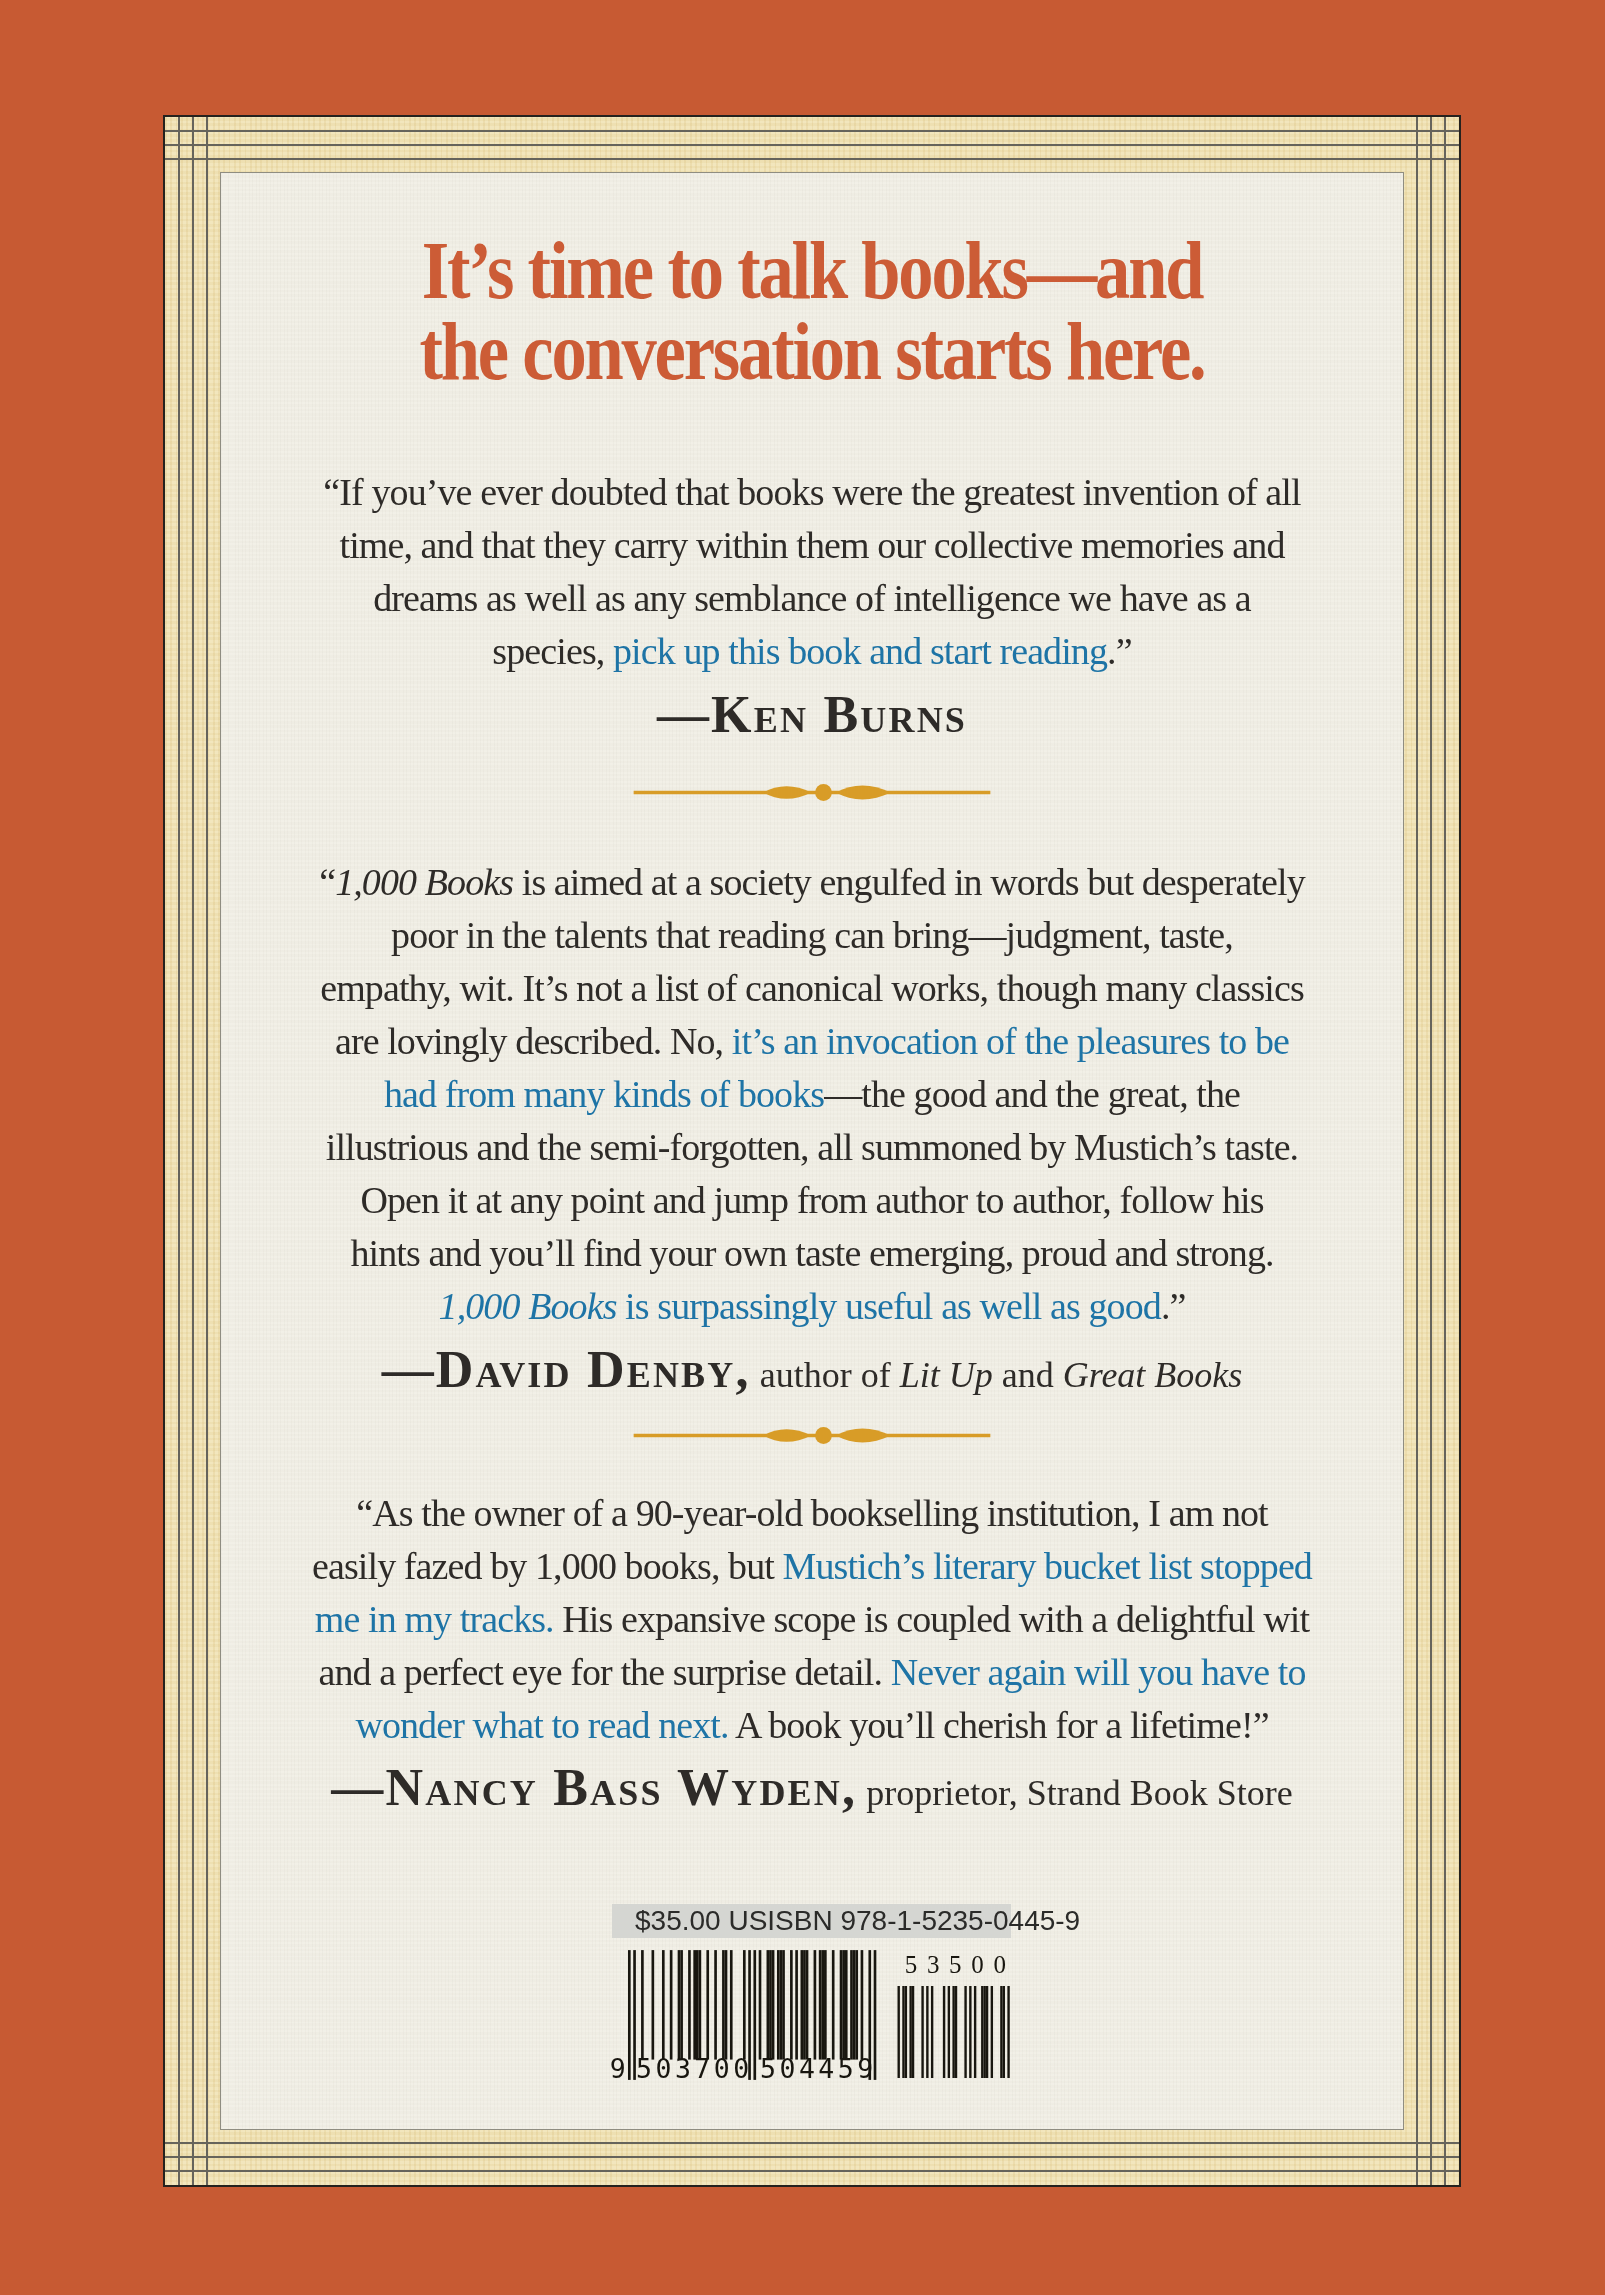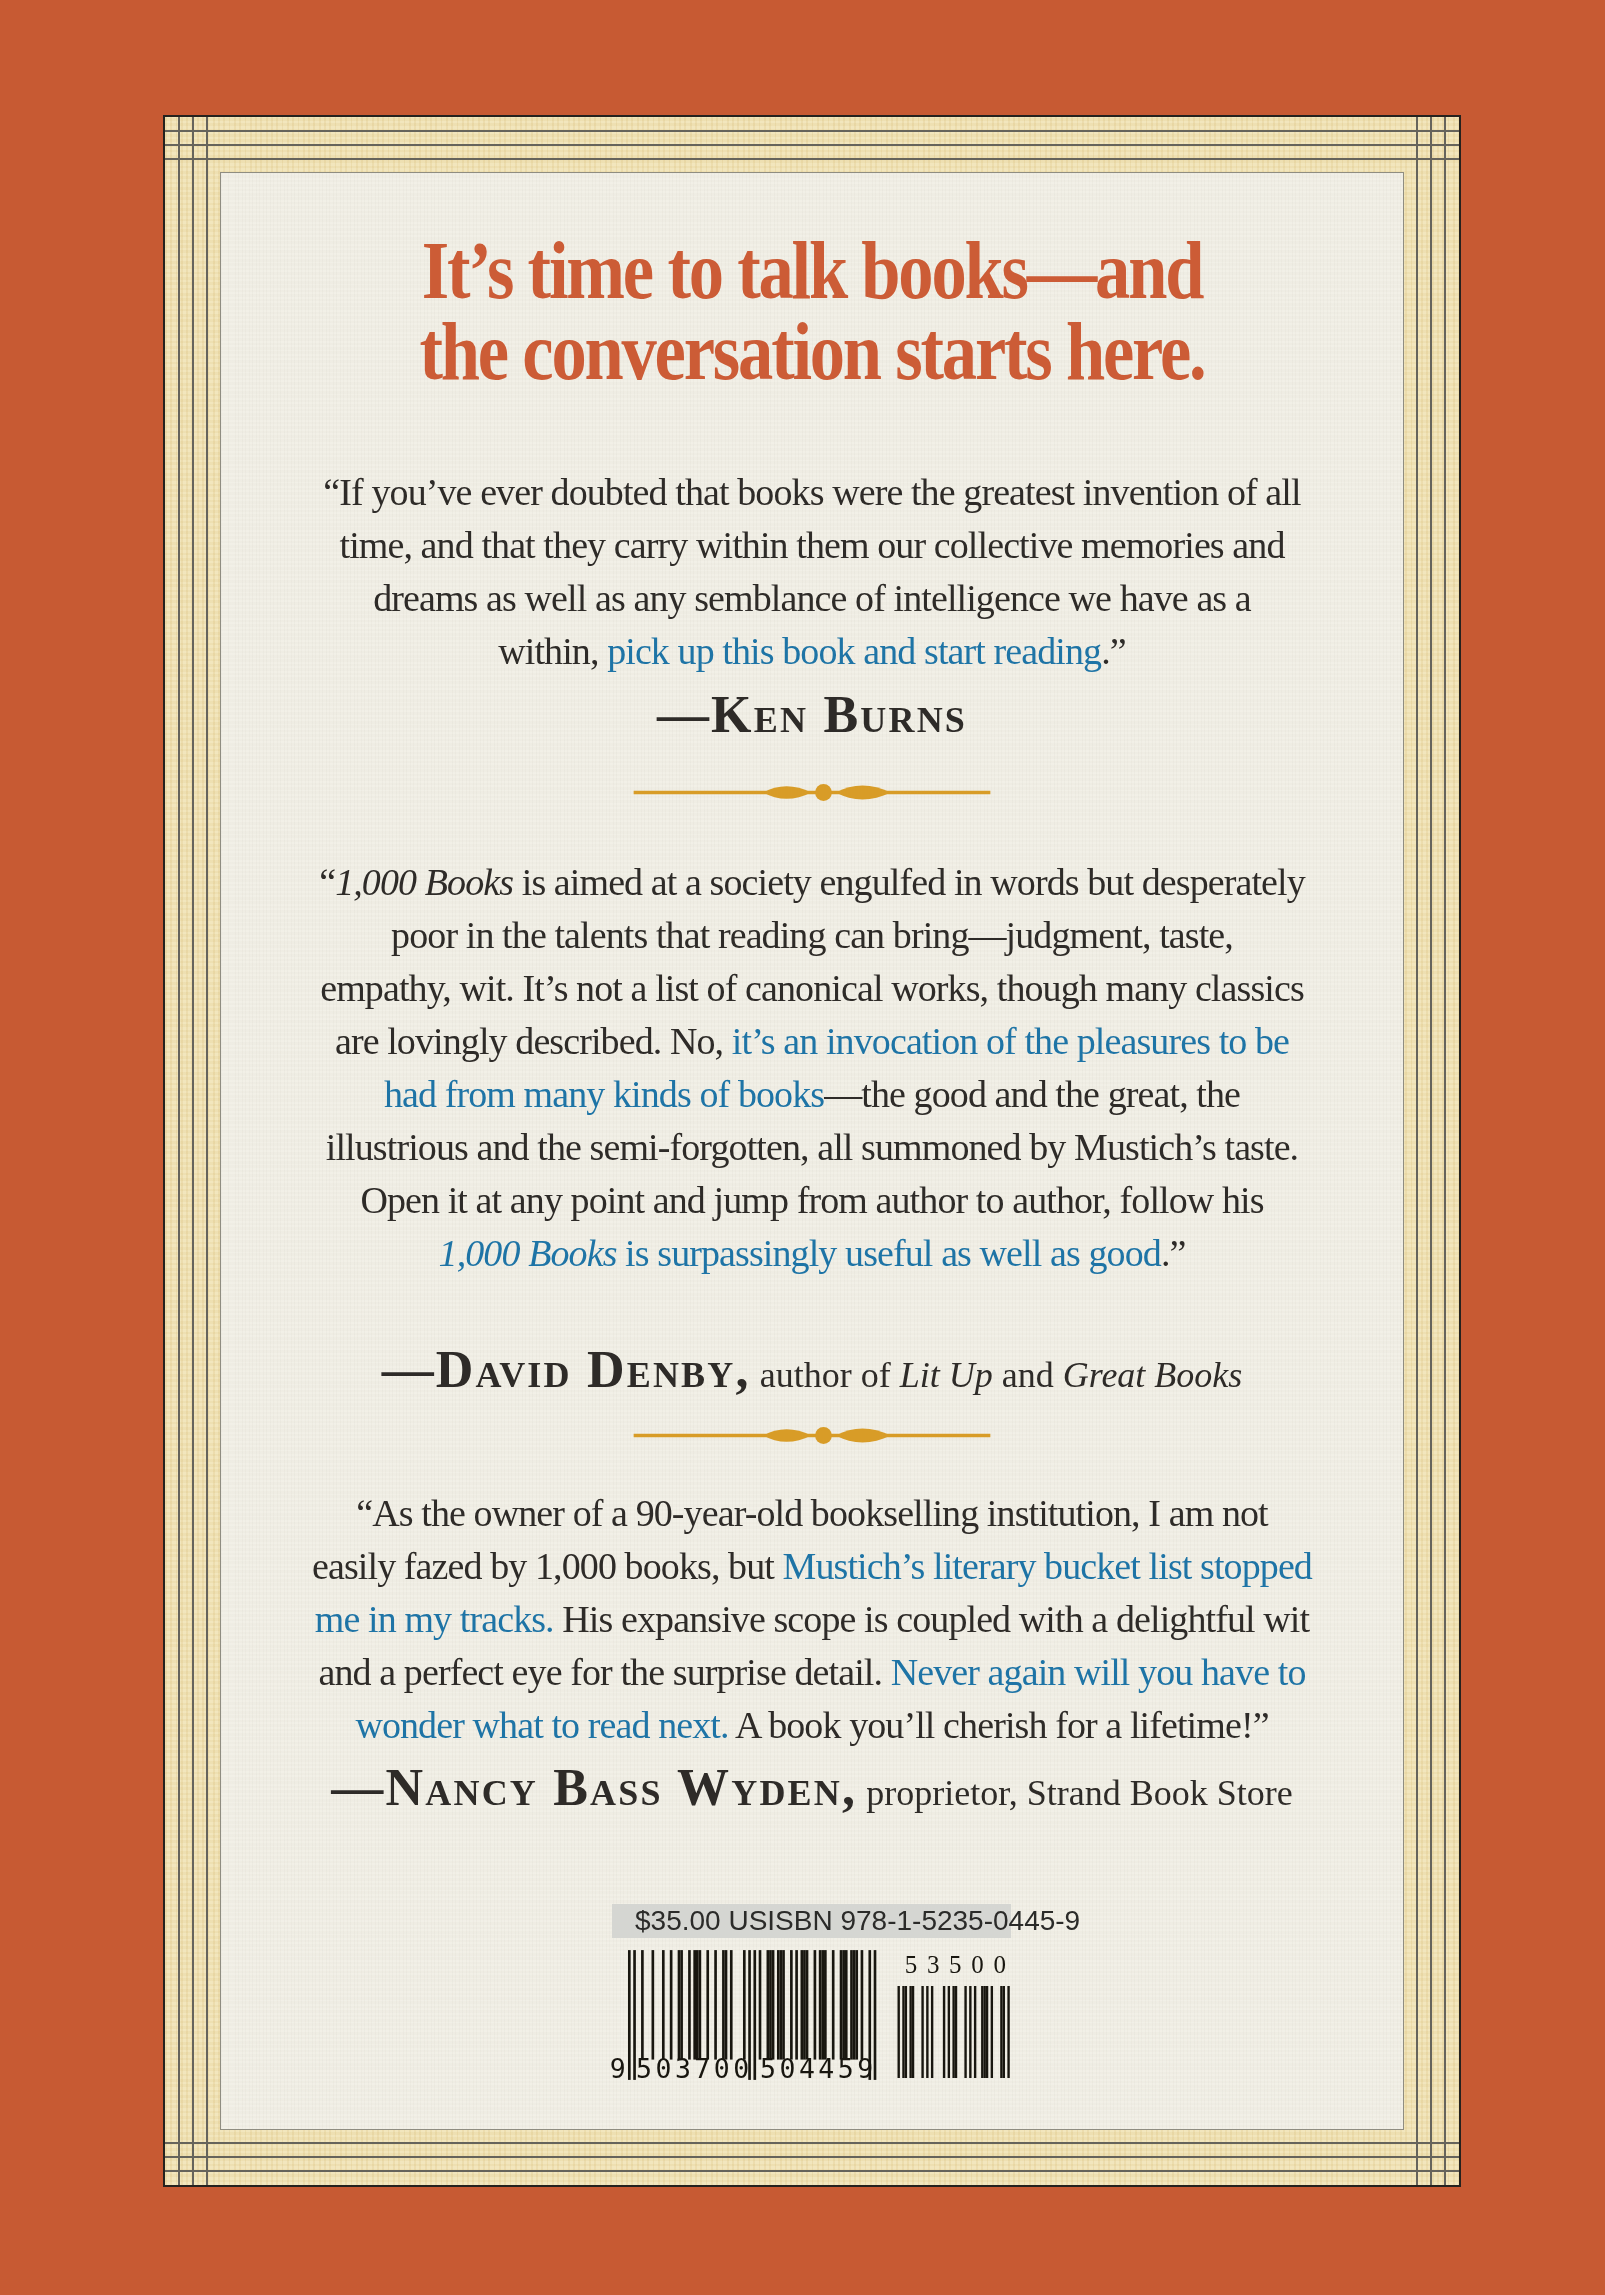--- a/index.html
+++ b/index.html
@@ -81,41 +81,42 @@
 
       <h1 class="title">
         <div>It’s time to talk books—and</div>
         <div>the conversation starts here.</div>
       </h1>
 
       <div class="quote" style="top:293px">
           <div class="qline"><span class="seg-p">“If you’ve ever doubted that books were the greatest invention of all</span></div>
           <div class="qline"><span class="seg-p">time, and that they carry within them our collective memories and</span></div>
           <div class="qline"><span class="seg-p">dreams as well as any semblance of intelligence we have as a</span></div>
-          <div class="qline"><span class="seg-p">within, </span><span class="seg-b">pick up this book and start reading</span><span class="seg-p">.”</span></div>
+          <div class="qline"><span class="seg-p">species, </span><span class="seg-b">pick up this book and start reading</span><span class="seg-p">.”</span></div>
         </div>
       <div class="attr" style="top:516px"><span class="seg-sc">—Ken Burns</span></div>
 
       <div class="divider" style="top:607px">
         <svg width="362" height="25" viewBox="0 0 410 28">
           <line x1="3" y1="14" x2="407" y2="14" class="gold-stroke" stroke-width="4" stroke="#D89C27"></line>
           <path class="gold-fill" d="M150,14 C166,4.5 186,4.5 204,14 C186,23.5 166,23.5 150,14 Z" fill="#D89C27"></path>
           <circle class="gold-fill" cx="218" cy="14" r="9.5" fill="#D89C27"></circle>
           <path class="gold-fill" d="M232,14 C251,3.5 273,3.5 294,14 C273,24.5 251,24.5 232,14 Z" fill="#D89C27"></path>
         </svg>
       </div>
 
       <div class="quote" style="top:683px">
           <div class="qline"><span class="seg-p">“</span><span class="seg-i">1,000 Books</span><span class="seg-p"> is aimed at a society engulfed in words but desperately</span></div>
           <div class="qline"><span class="seg-p">poor in the talents that reading can bring—judgment, taste,</span></div>
           <div class="qline"><span class="seg-p">empathy, wit. It’s not a list of canonical works, though many classics</span></div>
           <div class="qline"><span class="seg-p">are lovingly described. No, </span><span class="seg-b">it’s an invocation of the pleasures to be</span></div>
           <div class="qline"><span class="seg-b">had from many kinds of books</span><span class="seg-p">—the good and the great, the</span></div>
           <div class="qline"><span class="seg-p">illustrious and the semi-forgotten, all summoned by Mustich’s taste.</span></div>
           <div class="qline"><span class="seg-p">Open it at any point and jump from author to author, follow his</span></div>
+          <div class="qline"><span class="seg-p">hints and you’ll find your own taste emerging, proud and strong.</span></div>
           <div class="qline"><span class="seg-bi">1,000 Books</span><span class="seg-b"> is surpassingly useful as well as good</span><span class="seg-p">.”</span></div>
         </div>
       <div class="attr" style="top:1171px"><span class="seg-sc">—David Denby,</span><span class="seg-p"> author of </span><span class="seg-i">Lit Up</span><span class="seg-p"> and </span><span class="seg-i">Great Books</span></div>
 
       <div class="divider" style="top:1250px">
         <svg width="362" height="25" viewBox="0 0 410 28">
           <line x1="3" y1="14" x2="407" y2="14" class="gold-stroke" stroke-width="4" stroke="#D89C27"></line>
           <path class="gold-fill" d="M150,14 C166,4.5 186,4.5 204,14 C186,23.5 166,23.5 150,14 Z" fill="#D89C27"></path>
           <circle class="gold-fill" cx="218" cy="14" r="9.5" fill="#D89C27"></circle>
           <path class="gold-fill" d="M232,14 C251,3.5 273,3.5 294,14 C273,24.5 251,24.5 232,14 Z" fill="#D89C27"></path>

